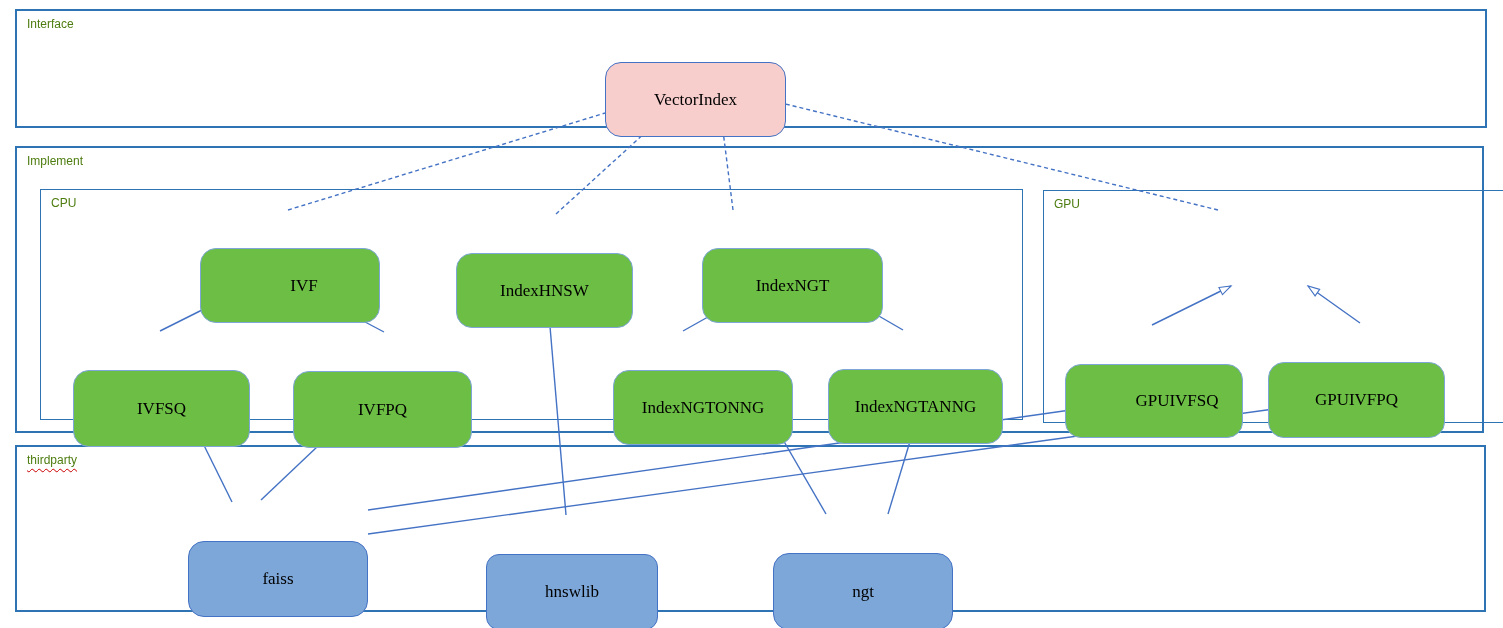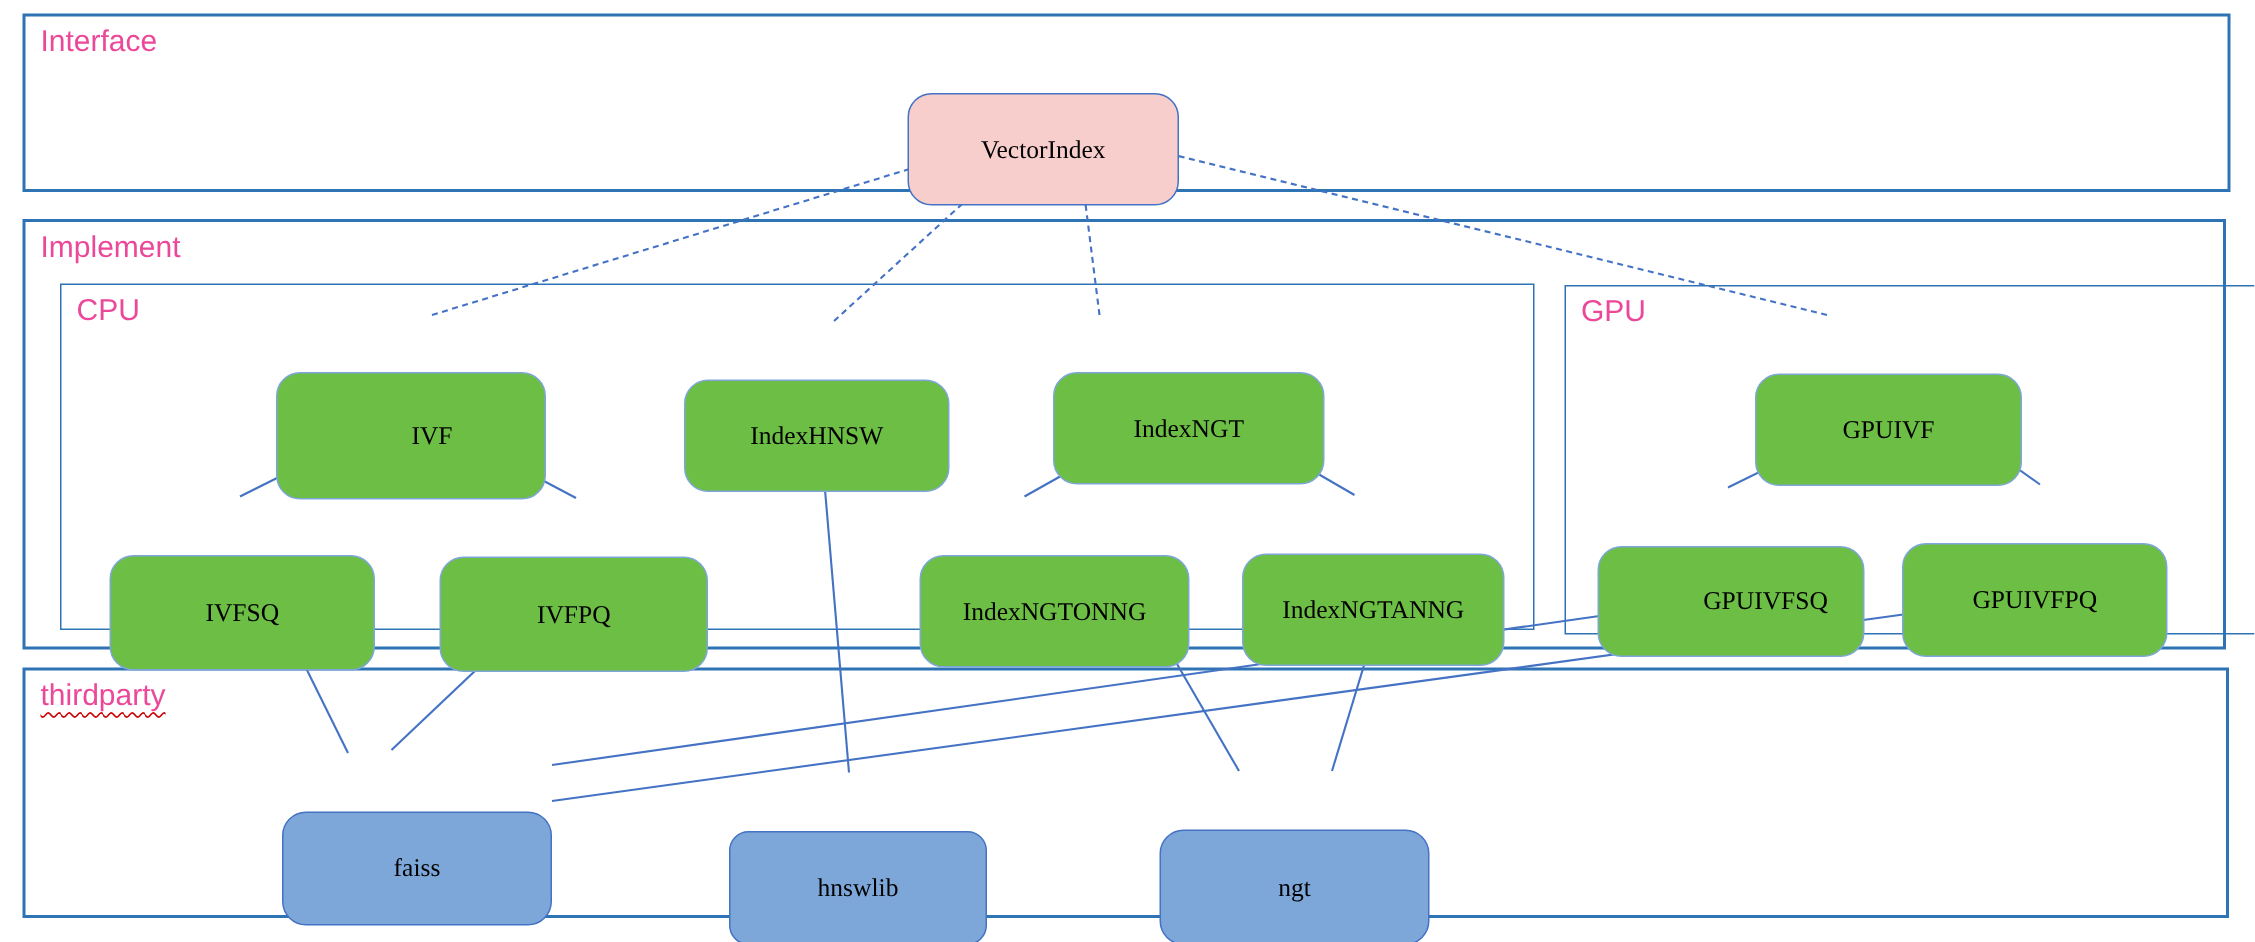--- a/index.html
+++ b/index.html
@@ -1,21 +1,21 @@
 <!DOCTYPE html>
 <html><head>
 <meta charset="utf-8">
 <style>
   html,body{margin:0;padding:0;background:#ffffff;}
   #canvas{position:relative;width:1503px;height:628px;background:#ffffff;overflow:hidden;
           font-family:"Liberation Sans",sans-serif;}
 
   
   .frame{position:absolute;border:2px solid #2e74b5;background:transparent;box-sizing:border-box;}
-  .frame .frame-label{position:absolute;top:6px;left:10px;font-size:20px;color:#ec4899;
+  .frame .frame-label{position:absolute;top:6px;left:10px;font-size:12px;color:#4d7c0f;
           font-family:"Liberation Sans",sans-serif;}
   #frame-interface{left:15px;top:9px;width:1472px;height:119px;}
   #frame-implement{left:15px;top:146px;width:1469px;height:287px;}
   #frame-cpu{left:40px;top:189px;width:983px;height:231px;border-width:1.5px;}
   #frame-gpu{left:1043px;top:190px;width:487px;height:233px;border-width:1.5px;text-align:right;}
   #frame-thirdparty{left:15px;top:445px;width:1471px;height:167px;}
   #frame-thirdparty .frame-label{text-decoration:underline wavy #cc0000 1px;text-underline-offset:4px;}
 
   
   #edges{position:absolute;left:0;top:0;width:1503px;height:628px;pointer-events:none;}
@@ -24,21 +24,21 @@
 
   
   .node{position:absolute;border-radius:16px;display:flex;align-items:center;justify-content:center;
         font-family:"Liberation Serif","DejaVu Serif",serif;font-size:17px;color:#000000;
         box-sizing:border-box;text-align:center;margin-top:40px;}
   .node.green{background:#6cbe45;border:1px solid #7ea6d8;}
   .node.pink{background:#f8cecc;border:1.5px solid #4472c4;}
   .node.blue{background:#7da7d9;border:1.5px solid #4472c4;}
 
   #node-vectorindex{left:605px;top:22px;width:181px;height:75px;}
-  #node-ivf{left:184px;top:208px;width:180px;height:85px;padding-left:28px;}
+  #node-ivf{left:200px;top:208px;width:180px;height:75px;padding-left:28px;}
   #node-indexhnsw{left:456px;top:213px;width:177px;height:75px;}
   #node-indexngt{left:702px;top:208px;width:181px;height:75px;}
   #node-ivfsq{left:73px;top:330px;width:177px;height:77px;}
   #node-ivfpq{left:293px;top:331px;width:179px;height:77px;}
   #node-indexngtonng{left:613px;top:330px;width:180px;height:75px;}
   #node-indexngtanng{left:828px;top:329px;width:175px;height:75px;}
   #node-gpuivf{left:1170px;top:209px;width:178px;height:75px;}
   #node-gpuivfsq{left:1065px;top:324px;width:178px;height:74px;padding-left:46px;}
   #node-gpuivfpq{left:1268px;top:322px;width:177px;height:76px;}
   #node-faiss{left:188px;top:501px;width:180px;height:76px;}
@@ -98,20 +98,19 @@
   </svg>
 
   <div class="node pink" id="node-vectorindex">VectorIndex</div>
   <div class="node green" id="node-ivf">IVF</div>
   <div class="node green" id="node-indexhnsw">IndexHNSW</div>
   <div class="node green" id="node-indexngt">IndexNGT</div>
   <div class="node green" id="node-ivfsq">IVFSQ</div>
   <div class="node green" id="node-ivfpq">IVFPQ</div>
   <div class="node green" id="node-indexngtonng">IndexNGTONNG</div>
   <div class="node green" id="node-indexngtanng">IndexNGTANNG</div>
-  <div class="node green" id="node-gpuivf">GPUIVF</div>
   <div class="node green" id="node-gpuivfsq">GPUIVFSQ</div>
   <div class="node green" id="node-gpuivfpq">GPUIVFPQ</div>
   <div class="node blue" id="node-faiss">faiss</div>
   <div class="node blue" id="node-hnswlib">hnswlib</div>
   <div class="node blue" id="node-ngt">ngt</div>
 
 </div>
 
 </body></html>

